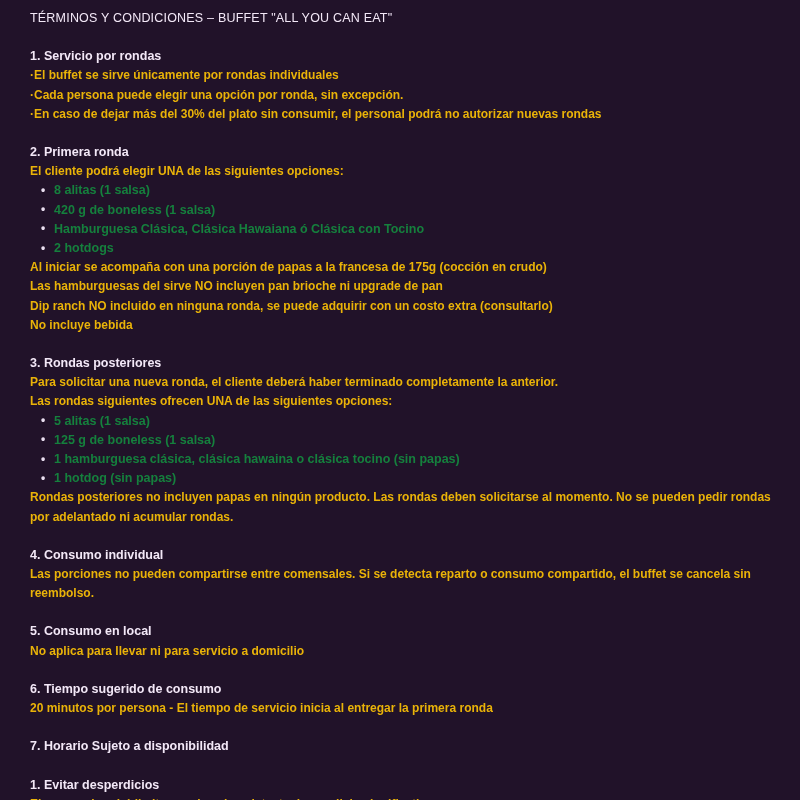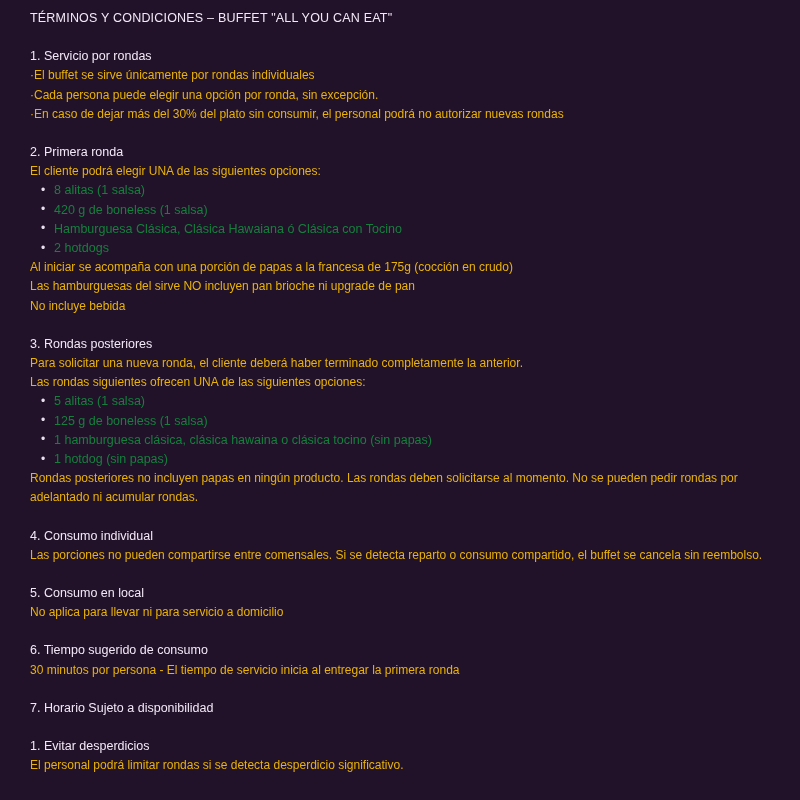--- a/index.html
+++ b/index.html
@@ -26,20 +26,21 @@
   .title {
     font-size: 12.5px;
     line-height: 19.2px;
     letter-spacing: 0.2px;
     color: #f3e8f7;
     white-space: nowrap;
   }
 
   .section {
     margin-top: 19px;
+    font-weight: bold;
   }
 
   .heading {
     font-size: 12.5px;
     line-height: 19.2px;
     color: #f3e8f7;
     white-space: nowrap;
   }
 
   .line {
@@ -89,20 +90,21 @@
         <div class="heading">2. Primera ronda</div>
         <div class="line">El cliente podrá elegir UNA de las siguientes opciones:</div>
         <ul class="bullets">
           <li>8 alitas (1 salsa)</li>
           <li>420 g de boneless (1 salsa)</li>
           <li>Hamburguesa Clásica, Clásica Hawaiana ó Clásica con Tocino</li>
           <li>2 hotdogs</li>
         </ul>
         <div class="line">Al iniciar se acompaña con una porción de papas a la francesa de 175g (cocción en crudo)</div>
         <div class="line">Las hamburguesas del sirve NO incluyen pan brioche ni upgrade de pan</div>
+        <div class="line">Dip ranch NO incluido en ninguna ronda, se puede adquirir con un costo extra (consultarlo)</div>
         <div class="line">No incluye bebida</div>
       </div>
       <div class="section">
         <div class="heading">3. Rondas posteriores</div>
         <div class="line">Para solicitar una nueva ronda, el cliente deberá haber terminado completamente la anterior.</div>
         <div class="line">Las rondas siguientes ofrecen UNA de las siguientes opciones:</div>
         <ul class="bullets">
           <li>5 alitas (1 salsa)</li>
           <li>125 g de boneless (1 salsa)</li>
           <li>1 hamburguesa clásica, clásica hawaina o clásica tocino (sin papas)</li>
@@ -113,21 +115,21 @@
       <div class="section">
         <div class="heading">4. Consumo individual</div>
         <div class="line">Las porciones no pueden compartirse entre comensales. Si se detecta reparto o consumo compartido, el buffet se cancela sin reembolso.</div>
       </div>
       <div class="section">
         <div class="heading">5. Consumo en local</div>
         <div class="line">No aplica para llevar ni para servicio a domicilio</div>
       </div>
       <div class="section">
         <div class="heading">6. Tiempo sugerido de consumo</div>
-        <div class="line">30 minutos por persona - El tiempo de servicio inicia al entregar la primera ronda</div>
+        <div class="line">20 minutos por persona - El tiempo de servicio inicia al entregar la primera ronda</div>
       </div>
       <div class="section">
         <div class="heading">7. Horario Sujeto a disponibilidad</div>
       </div>
       <div class="section">
         <div class="heading">1. Evitar desperdicios</div>
         <div class="line">El personal podrá limitar rondas si se detecta desperdicio significativo.</div>
       </div>
     </div>
 </div>

